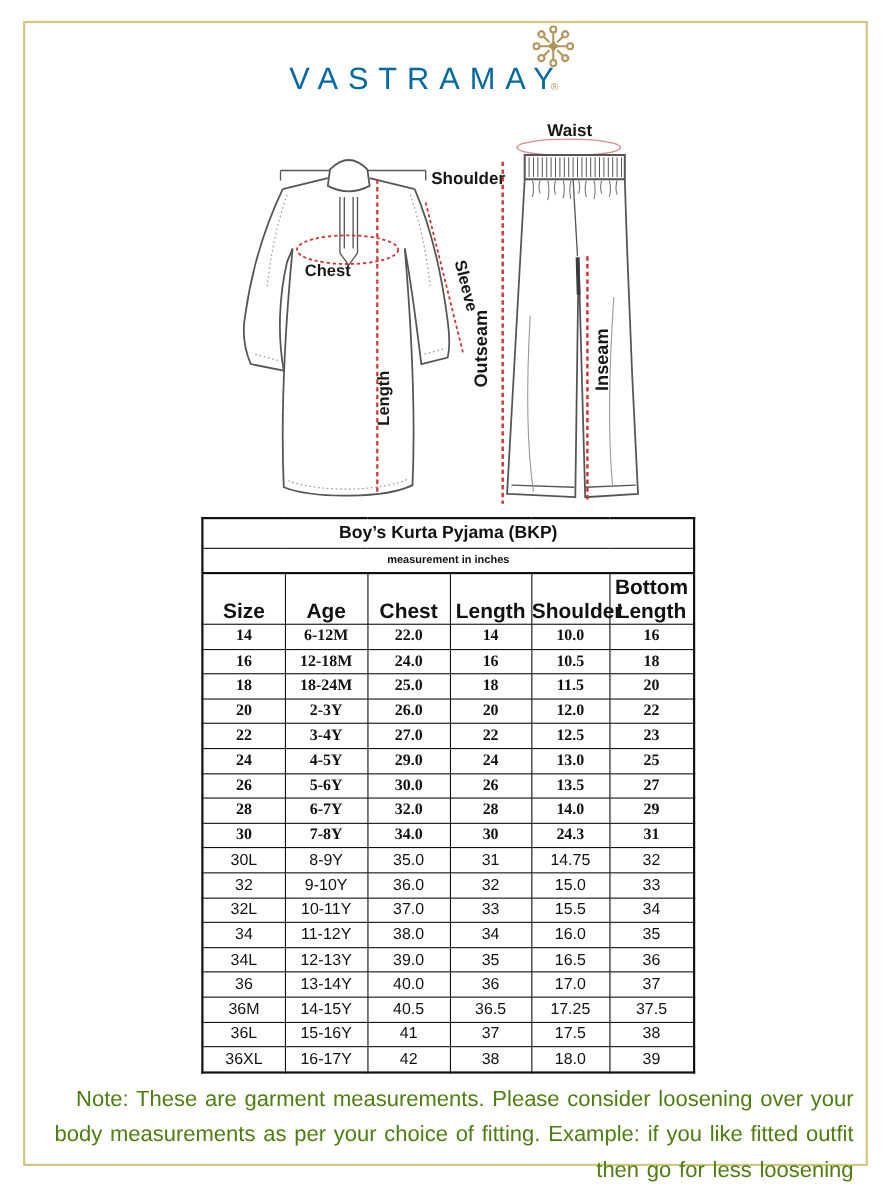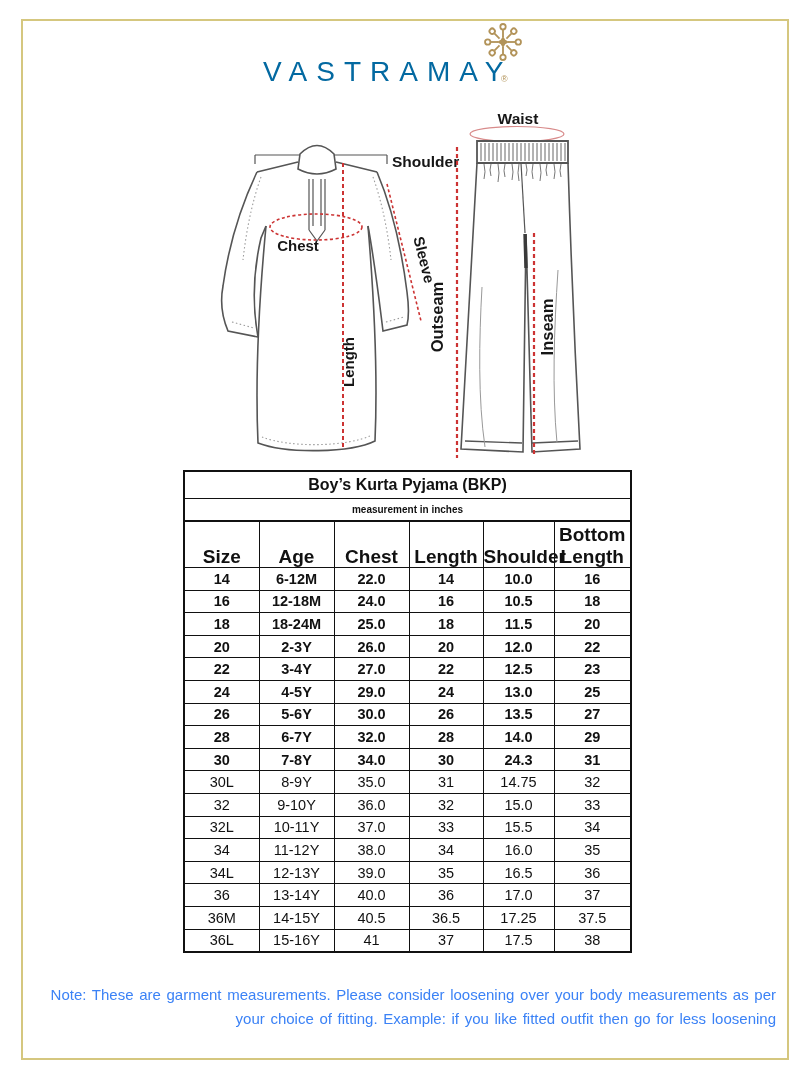--- a/index.html
+++ b/index.html
@@ -31,26 +31,26 @@
     border:2.2px solid #111;font-family:"Liberation Sans",sans-serif;
   }
   .size-table th,.size-table td{border:1.6px solid #111;text-align:center;padding:0;color:#111;}
   .size-table th.t-title{font-size:16px;font-weight:700;height:26px;}
   .size-table th.t-sub{font-size:10px;font-weight:700;height:21px;border-bottom:2px solid #111;}
   .size-table tr.head-row th{
     font-size:19px;font-weight:700;height:45px;vertical-align:bottom;
     padding-bottom:0;line-height:1.12;
   }
   .size-table td{font-size:14.5px;height:21.6px;font-weight:400;}
-  .size-table tr.bold-row td{font-weight:700;}
+  .size-table tr.bold-row td{font-weight:700;font-family:Liberation Serif, serif;}
   .size-table td.size-col{font-weight:400;}
   
   .note{
     position:absolute;left:32px;top:983px;width:744px;
-    font-size:15px;line-height:1.62;text-align:right;color:#3b82f6;word-spacing:1.5px;
+    font-size:20px;line-height:1.62;text-align:right;color:#4d7c0f;word-spacing:1.5px;
   }
 </style>
 </head>
 <body>
 
 <div class="frame"></div>
 
 <div class="brand-name">VASTRAMAY</div>
 <div class="brand-reg">®</div>
 <svg class="ornament" viewBox="-18 -18 36 36">
@@ -309,17 +309,25 @@
           <td>37.5</td>
         </tr>
         <tr>
           <td class="size-col">36L</td>
           <td>15-16Y</td>
           <td>41</td>
           <td>37</td>
           <td>17.5</td>
           <td>38</td>
         </tr>
+        <tr>
+          <td class="size-col">36XL</td>
+          <td>16-17Y</td>
+          <td>42</td>
+          <td>38</td>
+          <td>18.0</td>
+          <td>39</td>
+        </tr>
       </tbody>
   </table>
 </div>
 
 <div class="note">Note: These are garment measurements. Please consider loosening over your body measurements as per your choice of fitting. Example: if you like fitted outfit then go for less loosening</div>
 
 </body></html>

